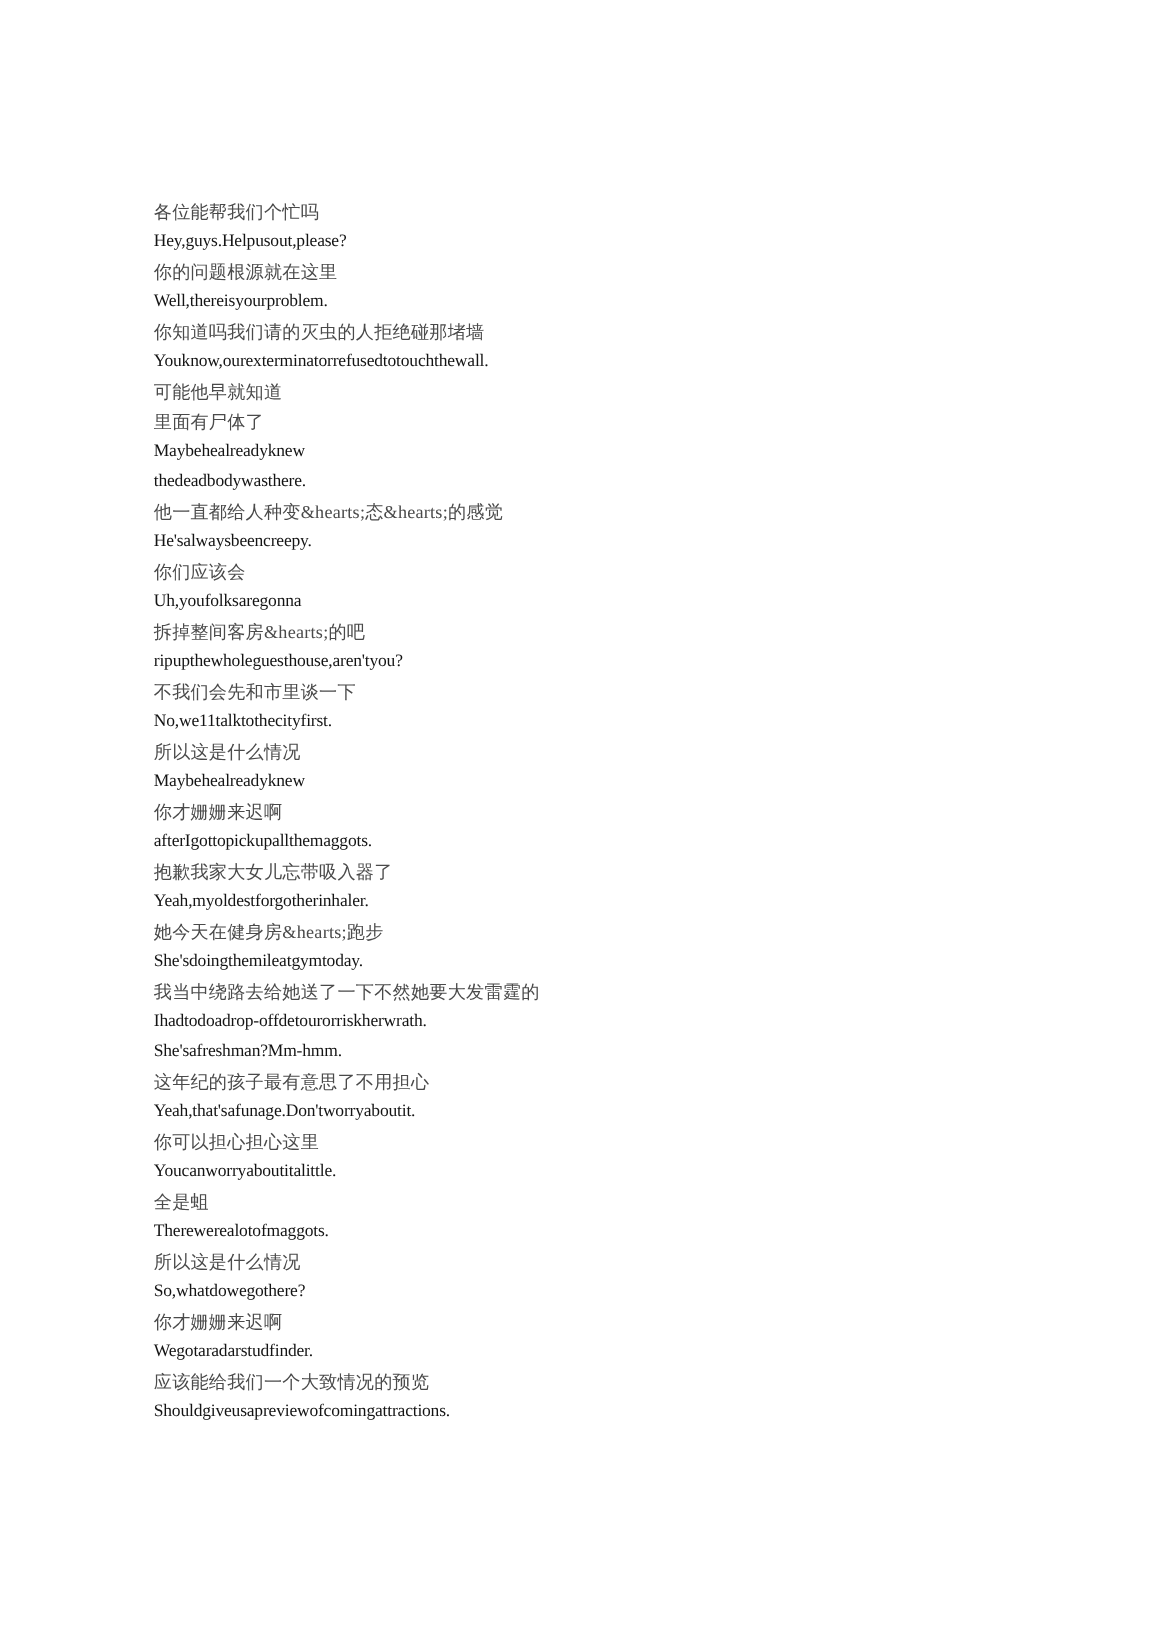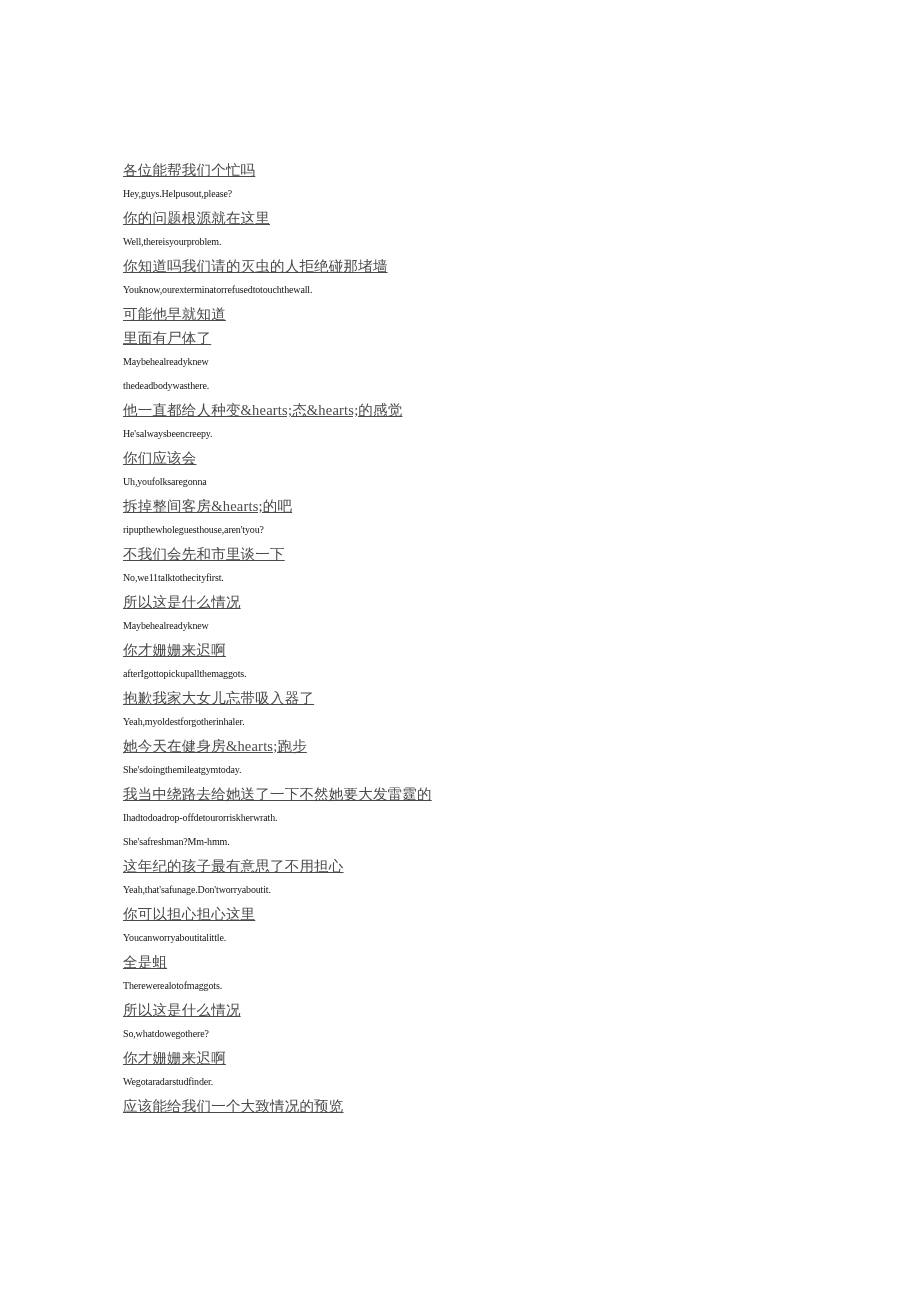--- a/index.html
+++ b/index.html
@@ -41,28 +41,27 @@
     margin: 0;
     padding: 0;
   }
 
   
   .line.zh {
     color: #4a4a4a;
     font-family: "Liberation Serif", "DejaVu Serif", serif;
     font-size: 14.5px;
     letter-spacing: 0.2px;
-    text-decoration: underline;
   }
 
   
   .line.en {
     color: #141414;
     font-family: "Liberation Serif", "DejaVu Serif", serif;
-    font-size: 10px;
+    font-size: 14px;
     letter-spacing: -0.15px;
   }
 </style>
 </head>
 <body>
 
 <div id="page">
   <div id="transcript">
       <div class="line zh">各位能帮我们个忙吗</div>
       <div class="line en">Hey,guys.Helpusout,please?</div>
@@ -97,14 +96,15 @@
       <div class="line en">Yeah,that'safunage.Don'tworryaboutit.</div>
       <div class="line zh">你可以担心担心这里</div>
       <div class="line en">Youcanworryaboutitalittle.</div>
       <div class="line zh">全是蛆</div>
       <div class="line en">Therewerealotofmaggots.</div>
       <div class="line zh">所以这是什么情况</div>
       <div class="line en">So,whatdowegothere?</div>
       <div class="line zh">你才姗姗来迟啊</div>
       <div class="line en">Wegotaradarstudfinder.</div>
       <div class="line zh">应该能给我们一个大致情况的预览</div>
+      <div class="line en">Shouldgiveusapreviewofcomingattractions.</div>
     </div>
 </div>
 
 </body></html>

